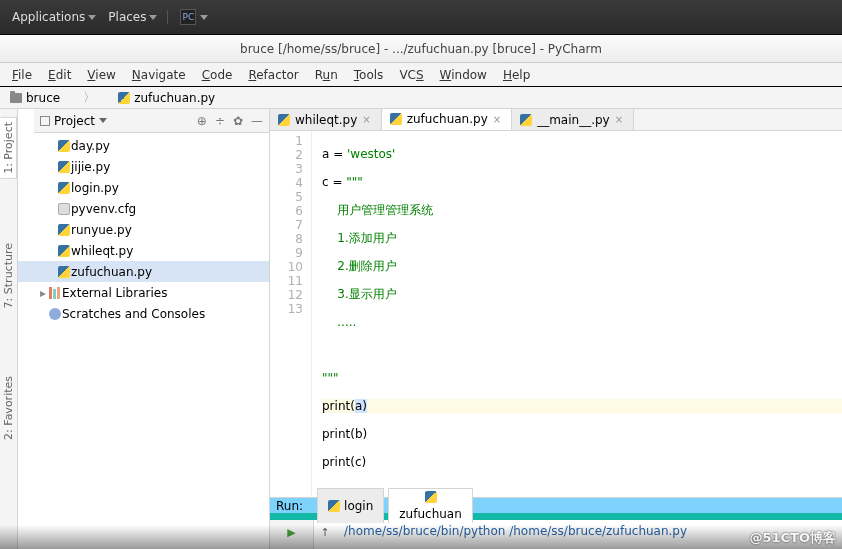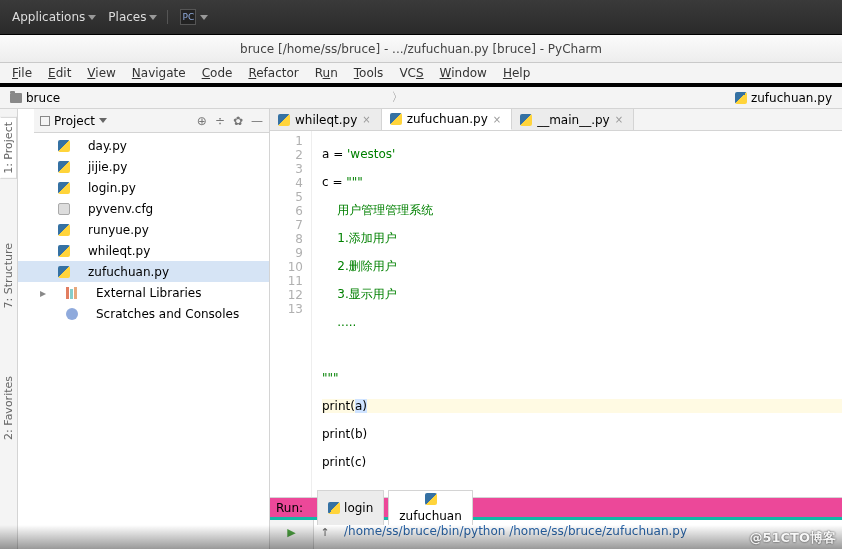--- a/index.html
+++ b/index.html
@@ -10,26 +10,26 @@
 .sysbar-item { padding: 0 6px; display: flex; align-items: center; gap: 3px; cursor: default; }
 .sys-icon { width: 16px; height: 16px; background: #222; border: 1px solid #555; display: inline-flex; align-items: center; justify-content: center; color: #8faadc; font-size: 9px; margin-left: 8px; }
 .tri-down { width: 0; height: 0; border-left: 4px solid transparent; border-right: 4px solid transparent; border-top: 5px solid #999; }
 .sys-title { color: #ddd; margin-left: 6px; white-space: nowrap; overflow: hidden; }
 .divider-v { width: 1px; height: 14px; background: #555; margin: 0 4px; }
 
 
 .titlebar { height: 28px; background: linear-gradient(#fbfbfb,#ededed); border-bottom: 1px solid #c9c9c9; display: flex; align-items: center; justify-content: center; color: #444; }
 
 
-.menubar { height: 24px; background: #f4f4f4; border-bottom: 4px solid #000000; display: flex; align-items: center; padding: 0 4px; }
+.menubar { height: 24px; background: #f4f4f4; border-bottom: 1px solid #000000; display: flex; align-items: center; padding: 0 4px; }
 .menu-item { padding: 3px 8px; color: #333; }
 .u { text-decoration: underline; }
 
 
-.breadcrumb { height: 22px; background: #f4f4f4; border-bottom: 1px solid #d4d4d4; display: flex; align-items: center; padding: 0 6px; gap: 19px; justify-content: space-between; }
+.breadcrumb { height: 22px; background: #f4f4f4; border-bottom: 1px solid #d4d4d4; display: flex; align-items: center; padding: 0 6px; gap: 19px; }
 .bc-item { display: flex; align-items: center; gap: 4px; padding: 1px 4px; }
 .bc-chev { color: #888; }
 .folder-icon { width: 12px; height: 10px; background: #888; border-radius: 1px; position: relative; }
 .folder-icon::before { content:''; position:absolute; top:-2px; left:0; width:5px; height:2px; background:#888; border-radius:1px 1px 0 0; }
 .py-icon { width: 12px; height: 12px; position: relative; }
 .py-icon::before { content:''; position:absolute; inset:0; background:linear-gradient(135deg,#3571a3 50%,#ffd43b 50%); border-radius:2px; }
 
 
 .main { display: flex; height: calc(100% - 20px - 28px - 24px - 22px); }
 
@@ -38,21 +38,21 @@
 .vtab { writing-mode: vertical-rl; transform: rotate(180deg); color: #666; font-size: 11px; white-space: nowrap; padding: 4px 1px; }
 .vtab.active { background: #fff; border: 1px solid #d4d4d4; border-right: 1px solid #fff; }
 
 
 .project-panel { width: 252px; background: #fff; border-right: 1px solid #d4d4d4; display: flex; flex-direction: column; }
 .proj-header { height: 24px; background: #f4f4f4; border-bottom: 1px solid #d4d4d4; display: flex; align-items: center; padding: 0 6px; gap: 20px; margin-left: 16px; }
 .proj-title { flex: 1; display: flex; align-items: center; gap: 4px; }
 .proj-tools { display: flex; gap: 8px; color: #777; }
 .proj-tool { cursor: pointer; }
 .tree { flex: 1; overflow: auto; padding: 2px 0; }
-.tree-item { display: flex; align-items: center; gap: 18px; padding: 2px 0 2px 40px; height: 21px; }
+.tree-item { display: flex; align-items: center; gap: 1px; padding: 2px 0 2px 40px; height: 21px; }
 .tree-item.selected { background: #d6e4f5; }
 .tree-item.lib { padding-left: 22px; }
 .tree-item.sc { padding-left: 22px; }
 .chev { width: 8px; display: inline-block; color: #888; }
 .lib-icon { width:12px; height:12px; display:inline-flex; }
 .lib-icon span { width:3px; margin-right:1px; }
 .lib-icon span:nth-child(1){background:#e27d60;height:12px;}
 .lib-icon span:nth-child(2){background:#85cdca;height:10px;margin-top:2px;}
 .lib-icon span:nth-child(3){background:#e8a87c;height:12px;}
 .sc-icon { width:12px; height:12px; background:#8faadc; border-radius:50%; }
@@ -71,21 +71,21 @@
 .code-line { height: 14px; }
 .code-line.hl { background: #fffae3; }
 .s { color: #008000; }
 .n { color: #000; }
 .op { color: #000; }
 .fn { color: #000; }
 .cur-sel { background: #cfe3ff; }
 
 
 .run-panel { border-top: 1px solid #d4d4d4; display: flex; flex-direction: column; height: 172px; }
-.run-header { height: 22px; background: #ec4899; border-bottom: 3px solid #14b8a6; display: flex; align-items: center; padding: 0 6px; gap: 8px; }
+.run-header { height: 22px; background: #7dd3fc; border-bottom: 7px solid #14b8a6; display: flex; align-items: center; padding: 0 6px; gap: 8px; }
 .run-tabs { display: flex; gap: 4px; margin-left: 6px; }
 .run-tab { padding: 2px 10px; display: flex; align-items: center; gap: 4px; background: #ececec; border: 1px solid #d4d4d4; border-bottom: none; text-align: right; }
 .run-tab.active { background: #fff; flex-direction: column; }
 .run-body { flex: 1; display: flex; }
 .run-tools { width: 44px; background: #f4f4f4; border-right: 1px solid #d4d4d4; display: flex; flex-direction: column; align-items: center; padding: 4px 0; gap: 6px; }
 .run-tools2 { width: 22px; display: flex; flex-direction: column; align-items: center; gap: 6px; padding-top: 4px; }
 .rtool { width: 16px; height: 16px; display: flex; align-items: center; justify-content: center; color: #666; cursor: pointer; font-size: 11px; }
 .play { color: #4a9e3f; }
 .console { flex: 1; padding: 4px 8px; font-family: "DejaVu Sans Mono", monospace; font-size: 11px; line-height: 14px; white-space: pre-wrap; }
 .cmd { color: #2864a8; }

